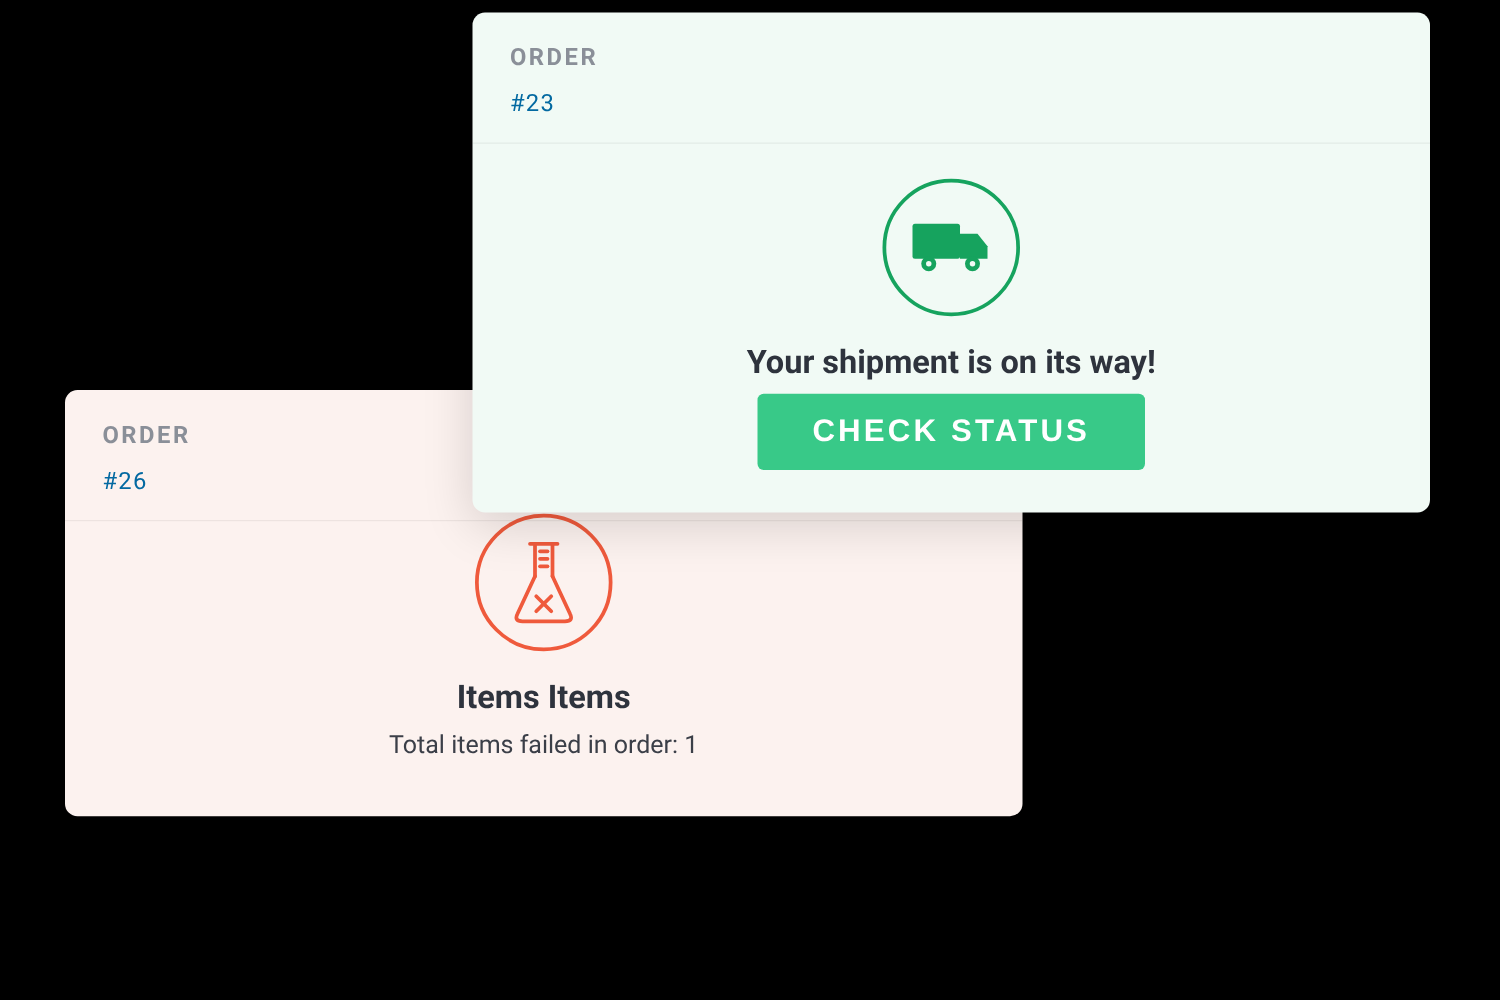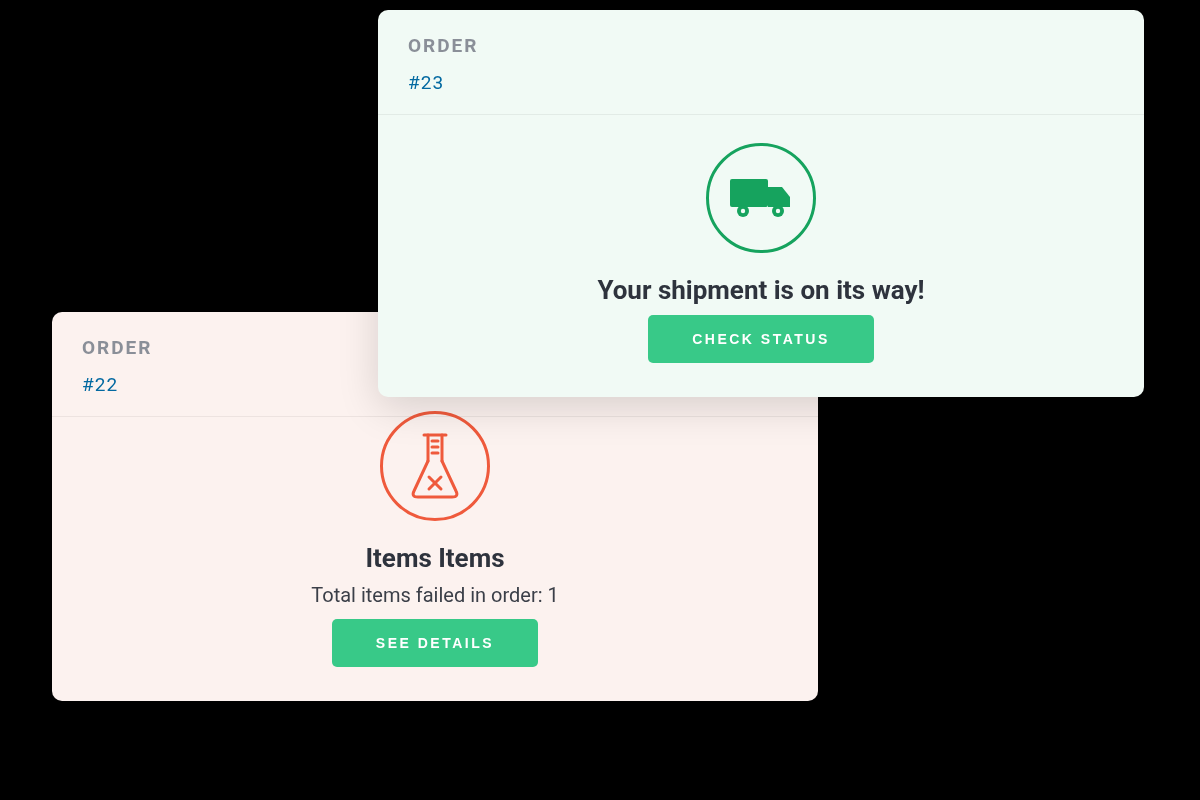--- a/index.html
+++ b/index.html
@@ -65,21 +65,21 @@
     font-size: 20px;
     font-weight: 400;
     color: #3b3f48;
     margin-bottom: 12px;
   }
 
   .btn {
     display: inline-block;
     background: #38c988;
     color: #fff;
-    font-size: 14px;
+    font-size: 25px;
     font-weight: 600;
     letter-spacing: 2.5px;
     padding: 16px 44px;
     border: none;
     border-radius: 5px;
     cursor: pointer;
   }
 
   
   #card-shipment {
@@ -106,21 +106,21 @@
   #card-shipment { z-index: 2; }
 
   svg { display: block; }
 </style>
 </head>
 <body>
 
 <div id="card-failed" class="card">
   <div class="card-header">
     <span class="label">ORDER</span>
-    <span class="ordnum">#22</span>
+    <span class="ordnum">#26</span>
   </div>
   <div class="card-body">
     <div class="icon-circle">
       <svg width="54" height="70" viewBox="0 0 54 70">
         <g fill="none" stroke="#ef5a3c" stroke-width="3" stroke-linecap="round" stroke-linejoin="round">
 
           <line x1="20" y1="4" x2="20" y2="30"></line>
           <line x1="34" y1="4" x2="34" y2="30"></line>
 
           <line x1="16" y1="4" x2="38" y2="4"></line>
@@ -131,21 +131,20 @@
 
           <path d="M20 30 L6 60 Q3 66 10 66 L44 66 Q51 66 48 60 L34 30"></path>
 
           <line x1="21" y1="46" x2="33" y2="58"></line>
           <line x1="33" y1="46" x2="21" y2="58"></line>
         </g>
       </svg>
     </div>
     <div class="title">Items Items</div>
     <div class="subtitle">Total items failed in order: 1</div>
-    <button class="btn">SEE DETAILS</button>
   </div>
 </div>
 
 <div id="card-shipment" class="card">
   <div class="card-header">
     <span class="label">ORDER</span>
     <span class="ordnum">#23</span>
   </div>
   <div class="card-body">
     <div class="icon-circle">

